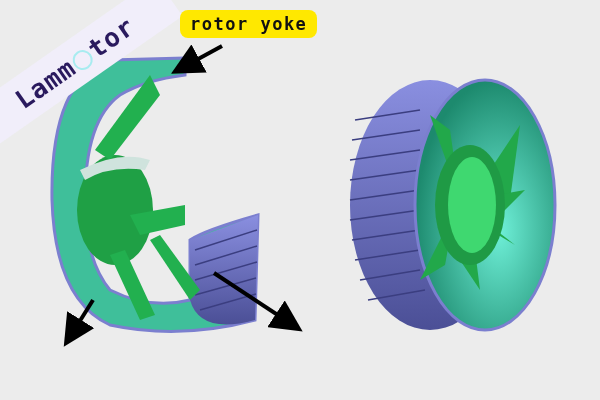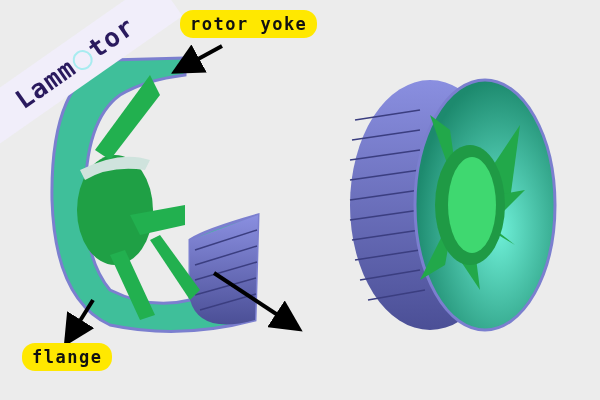--- a/index.html
+++ b/index.html
@@ -1,21 +1,21 @@
 <!DOCTYPE html>
 <html><head>
 <meta charset="utf-8">
 <style>
   html, body { margin:0; padding:0; }
   body { width:600px; height:400px; background:#ececec; position:relative; overflow:hidden; font-family:"DejaVu Sans", sans-serif; }
   .stage { position:absolute; left:0; top:0; width:600px; height:400px; }
   .banner { position:absolute; left:-40px; top:40px; width:230px; height:46px; background:#f1eefa; transform:rotate(-35deg); transform-origin:center; display:flex; align-items:center; justify-content:center; }
   .banner-text { font-family:"DejaVu Sans Mono", monospace; font-size:26px; font-weight:bold; color:#2a1a5e; letter-spacing:1px; }
   .banner-o { display:inline-block; width:16px; height:16px; border:2px solid #a8ecf0; border-radius:50%; margin:0 1px; vertical-align:middle; }
-  .label { position:absolute; background:#ffe800; border-radius:13px; padding:3px 10px; font-family:"DejaVu Sans Mono", monospace; font-weight:bold; color:#111; font-size:17px; letter-spacing:1.5px; line-height:22px; }
+  .label { position:absolute; background:#ffe800; border-radius:8px; padding:3px 10px; font-family:"DejaVu Sans Mono", monospace; font-weight:bold; color:#111; font-size:17px; letter-spacing:1.5px; line-height:22px; }
   svg { position:absolute; left:0; top:0; }
 </style>
 </head>
 <body>
 
 <div class="stage">
 
   <svg width="600" height="400">
     <defs>
       <linearGradient id="mag" x1="0" x2="0" y1="0" y2="1">
@@ -79,14 +79,13 @@
     <line x1="222" y1="46" x2="178" y2="70" stroke="#000" stroke-width="4" marker-end="url(#ah)"></line>
     <line x1="93" y1="300" x2="68" y2="340" stroke="#000" stroke-width="4" marker-end="url(#ah)"></line>
     <line x1="214" y1="273" x2="296" y2="327" stroke="#000" stroke-width="4" marker-end="url(#ah)"></line>
   </svg>
 
   <div class="banner">
     <span class="banner-text"><span>Lamm</span><span class="banner-o"></span><span>tor</span></span>
   </div>
 
   <div class="label" style="left:180px;top:10px;">rotor yoke</div>
-  <div class="label" style="left:22px;top:343px;">flange</div>
 </div>
 
 </body></html>

